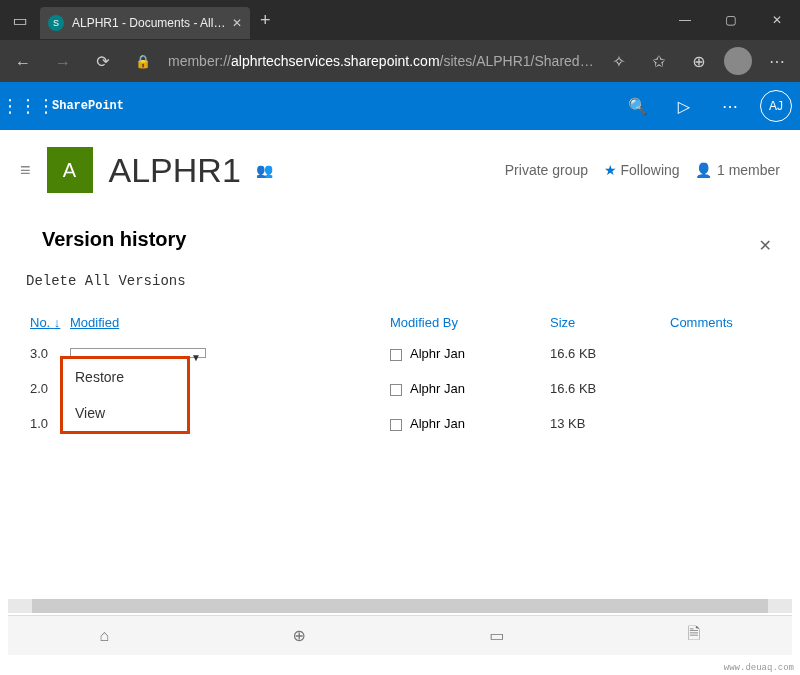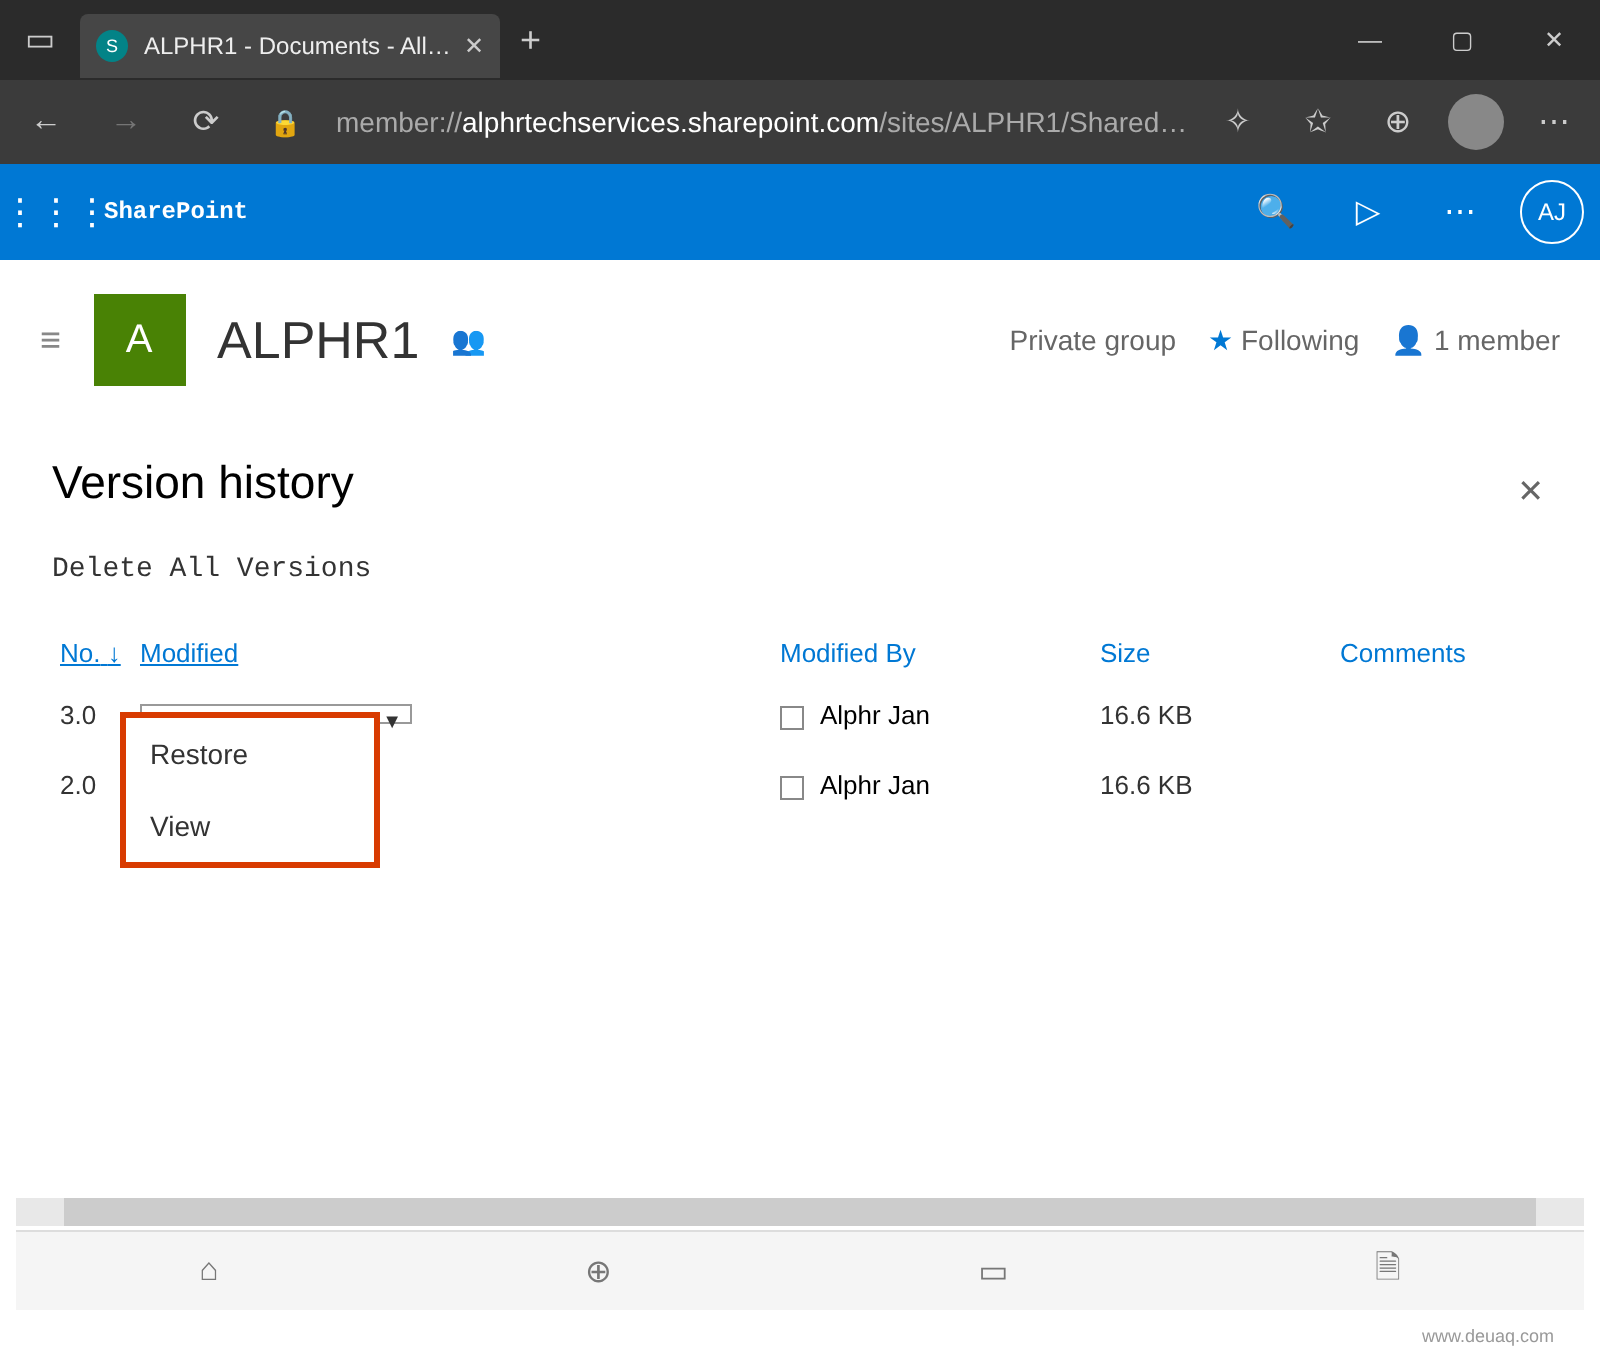--- a/index.html
+++ b/index.html
@@ -29,27 +29,27 @@
   .waffle { width:40px; display:flex; justify-content:center; font-size:18px; }
   .brand { font-weight:600; font-size:12px; margin-left:4px;font-family:Liberation Mono, monospace; }
   .suite-right { margin-left:auto; display:flex; align-items:center; gap:14px; }
   .suite-icon { width:32px; display:flex; justify-content:center; font-size:16px; }
   .suite-avatar { width:32px; height:32px; border:1.5px solid #fff; border-radius:50%; display:flex; align-items:center; justify-content:center; font-size:12px; }
   
   
   .siteheader { height:80px; display:flex; align-items:center; padding:0 20px; gap:16px; }
   .hamburger { color:#888; font-size:18px; }
   .site-logo { width:46px; height:46px; background:#498205; color:#fff; display:flex; align-items:center; justify-content:center; font-size:20px; }
-  .site-name { font-size:26px; color:#333; font-weight:400; }
+  .site-name { font-size:34px; color:#333; font-weight:400; }
   .site-actions { margin-left:auto; display:flex; align-items:center; gap:16px; color:#666; font-size:14px; }
   .star { color:#0078d4; }
   
   
   .panel { padding:0 26px; position:relative; }
-  .panel h1 { font-size:23px; font-weight:400; margin:18px 0 22px; }
+  .panel h1 { font-size:20px; font-weight:700; margin:18px 16px 22px; }
   .close-panel { position:absolute; right:28px; top:8px; color:#666; font-size:16px; }
   .delete-all { font-size:14px; color:#333; margin-bottom:20px;font-family:Liberation Mono, monospace; }
   
   table.vh { width:100%; border-collapse:collapse; font-size:13px; }
   table.vh th { text-align:left; color:#0078d4; font-weight:400; padding:6px 4px; text-decoration:underline; }
   table.vh th.no-u { text-decoration:none; }
   table.vh td { padding:10px 4px; color:#333; }
   .no-col { width:40px; }
   .mod-col { width:320px; }
   .by-col { width:160px; }
@@ -60,21 +60,21 @@
   
   .dd-cell { border:1px solid #999; position:relative; padding:4px 6px; width:136px; display:inline-block; }
   .dd-arrow { position:absolute; right:4px; top:3px; font-size:10px; }
   .menu { position:absolute; left:60px; top:356px; width:130px; background:#fff; border:3px solid #d83b01; z-index:10; font-size:14px; }
   .menu-item { padding:10px 12px; color:#333; }
   
   
   .footer { position:absolute; bottom:20px; left:8px; right:8px; height:40px; background:#f5f5f5; display:flex; justify-content:space-around; align-items:center; color:#777; font-size:16px; border-top:1px solid #ddd;}
   .scrollbar { position:absolute; bottom:62px; left:8px; right:8px; height:14px; background:#e8e8e8; }
   .scrollbar-thumb { height:100%; width:94%; margin:0 auto; background:#ccc; }
-  .watermark { position:absolute; bottom:2px; right:23px; font-size:9px; color:#999; }
+  .watermark { position:absolute; bottom:2px; right:6px; font-size:9px; color:#999;font-family:Liberation Mono, monospace; }
 </style>
 </head>
 <body>
 
 <div class="titlebar">
   <div class="tab-view-icon">▭</div>
   <div class="tab">
     <span class="favicon">S</span>
     <span class="tab-title">ALPHR1 - Documents - All Docu</span>
     <span class="tab-close">✕</span>
@@ -148,20 +148,27 @@
         <td>16.6 KB</td>
         <td></td>
       </tr>
       <tr>
         <td>2.0</td>
         <td></td>
         <td><span class="chk"></span><span class="user-link">Alphr Jan</span></td>
         <td>16.6 KB</td>
         <td></td>
       </tr>
+      <tr>
+        <td>1.0</td>
+        <td></td>
+        <td><span class="chk"></span><span class="user-link">Alphr Jan</span></td>
+        <td>13 KB</td>
+        <td></td>
+      </tr>
     </tbody>
   </table>
 </div>
 
 <div class="menu">
   <div class="menu-item">Restore</div>
   <div class="menu-item">View</div>
 </div>
 
 <div class="scrollbar">

